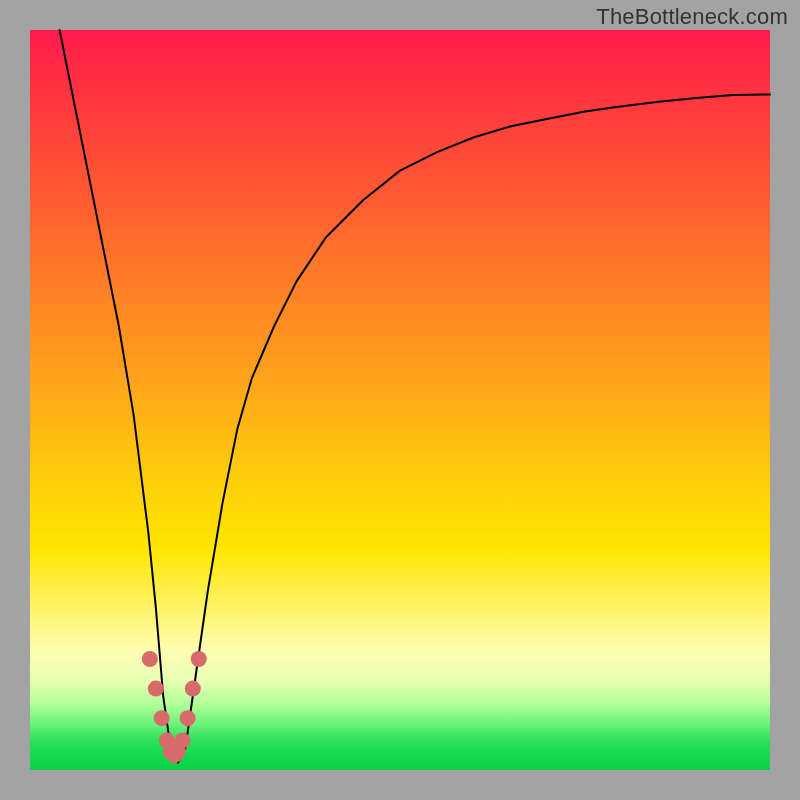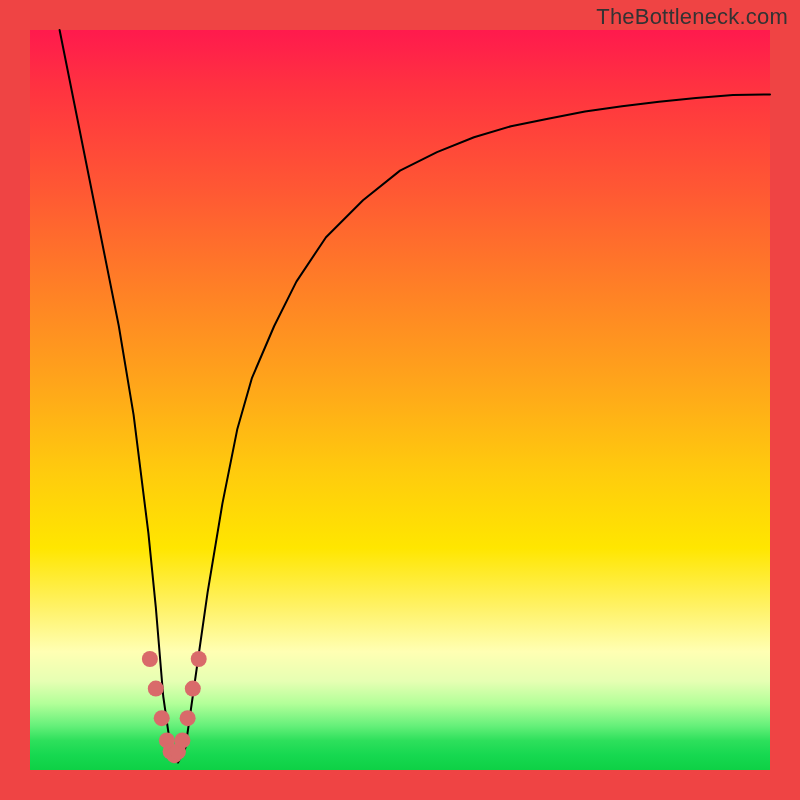--- a/index.html
+++ b/index.html
@@ -8,21 +8,21 @@
     width: 800px;
     height: 800px;
     background: #000;
     font-family: Arial, Helvetica, sans-serif;
     overflow: hidden;
   }
   .frame {
     position: absolute;
     left: 0; top: 0;
     width: 800px; height: 800px;
-    background: #ef4444;
+    background: #a3a3a3;
   }
   .plot-area {
     position: absolute;
     left: 30px;
     top: 30px;
     width: 740px;
     height: 740px;
     
     background: linear-gradient(to bottom,
       #ff1a4d 0%,

